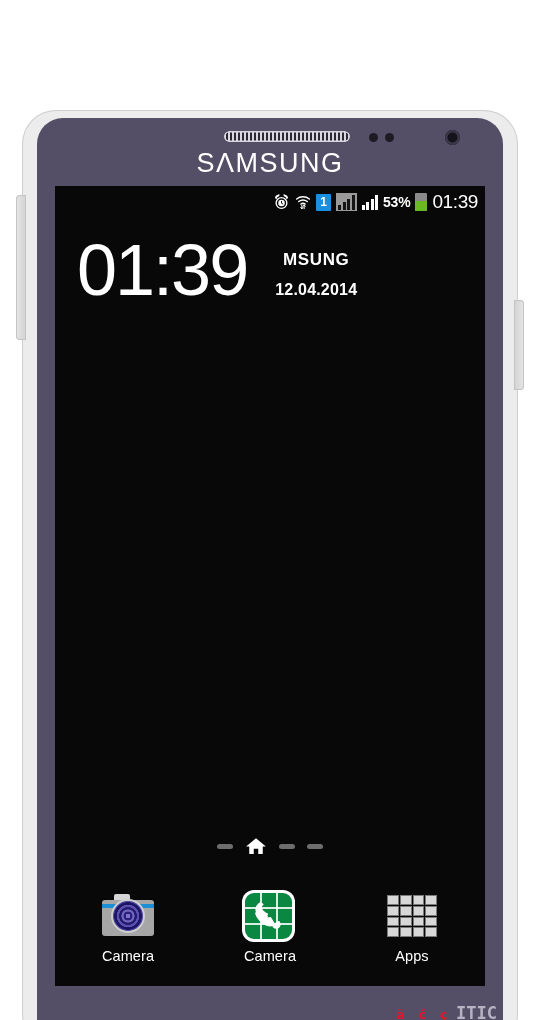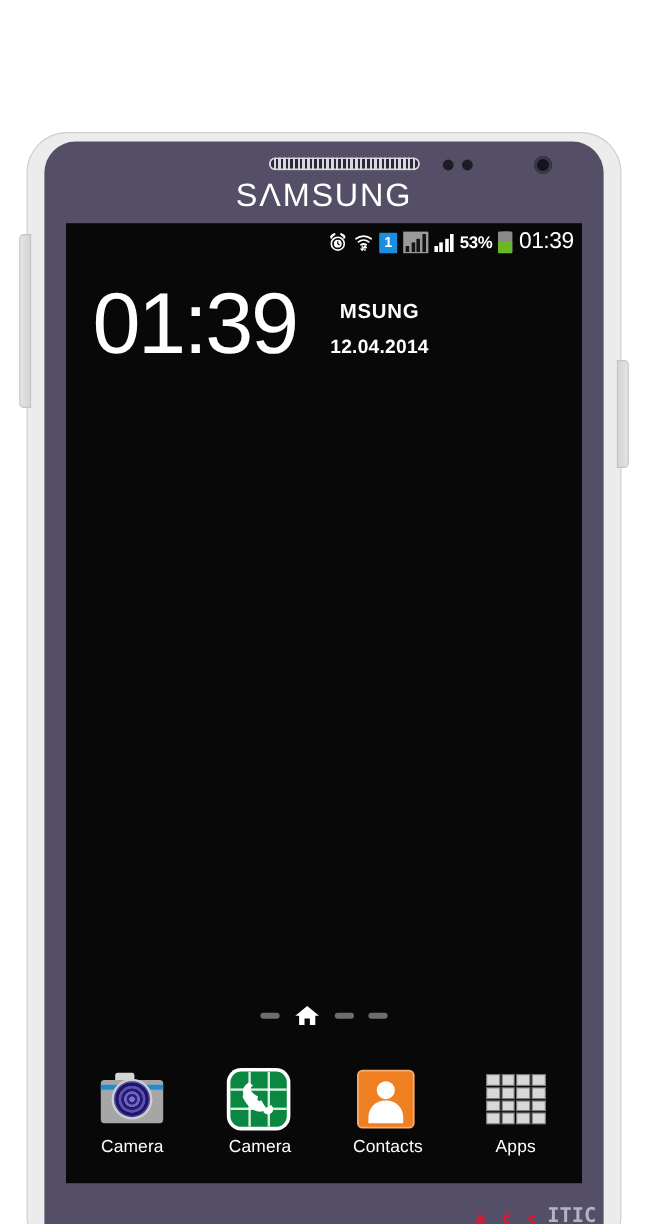--- a/index.html
+++ b/index.html
@@ -348,28 +348,20 @@
                 <path d="M7.5 2.5 C4 5 2 8.5 3.5 12 L8.5 9 C7.5 7 8.5 5.5 10 4.5 Z
                          M14.5 14 C13 16.5 15 19 17.5 17.5 L21.5 24 C18 27.5 11 26 6 19.5 C2 14 2.5 13 3.5 12 L8.5 9
                          C9.5 10.5 11 12 12.5 13 Z
                          M21.5 24 L26 21.5 C27 23 28 25 26 27 C24 29 21.5 28 20 26.5 Z" fill="#ffffff" stroke="#ffffff" stroke-width="1.1" stroke-linejoin="round"></path>
               </svg>
             </span>
           </div>
           <div class="dock-label">Camera</div>
         </div>
 
-        <div class="dock-item">
-          <div class="dock-icon">
-            <span class="ct-tile"></span>
-            <span class="ct-head"></span>
-            <span class="ct-body"></span>
-          </div>
-          <div class="dock-label">Contacts</div>
-        </div>
 
 
         <div class="dock-item">
           <div class="dock-icon">
             <span class="apps-grid">
               <span></span>
                 <span></span>
                 <span></span>
                 <span></span>
               <span></span>

